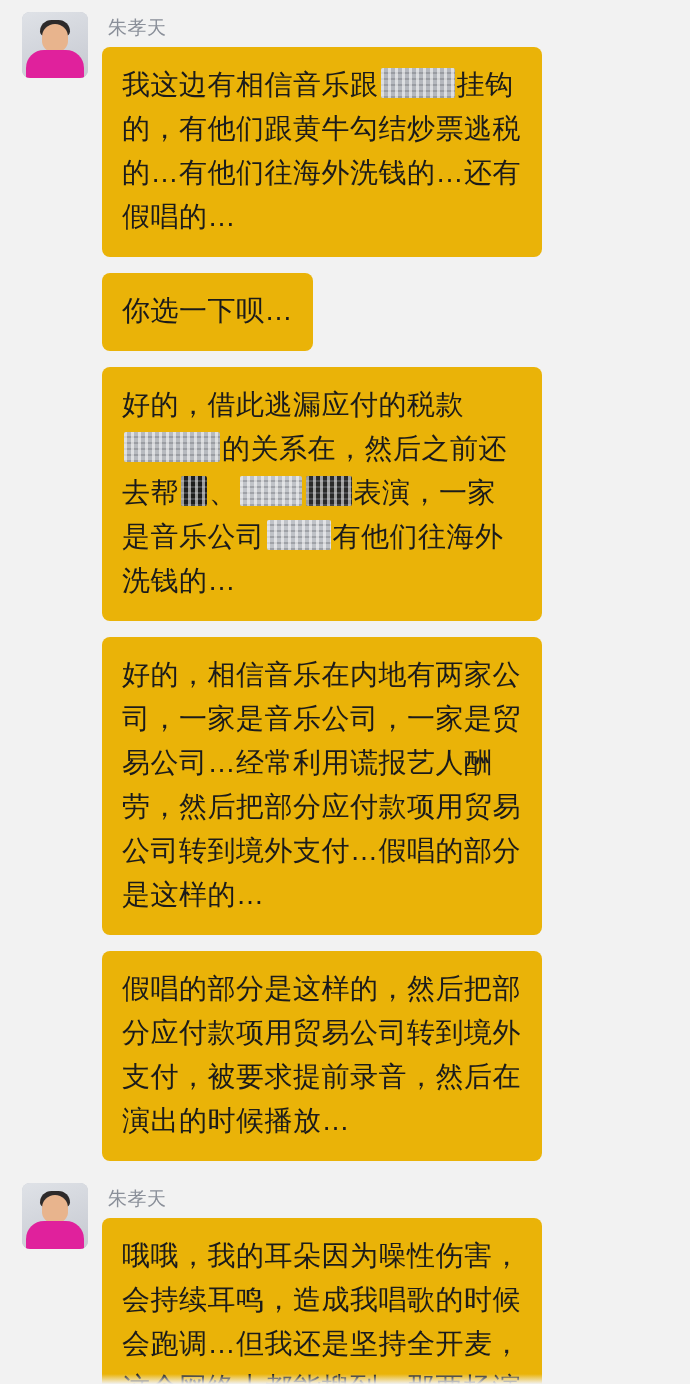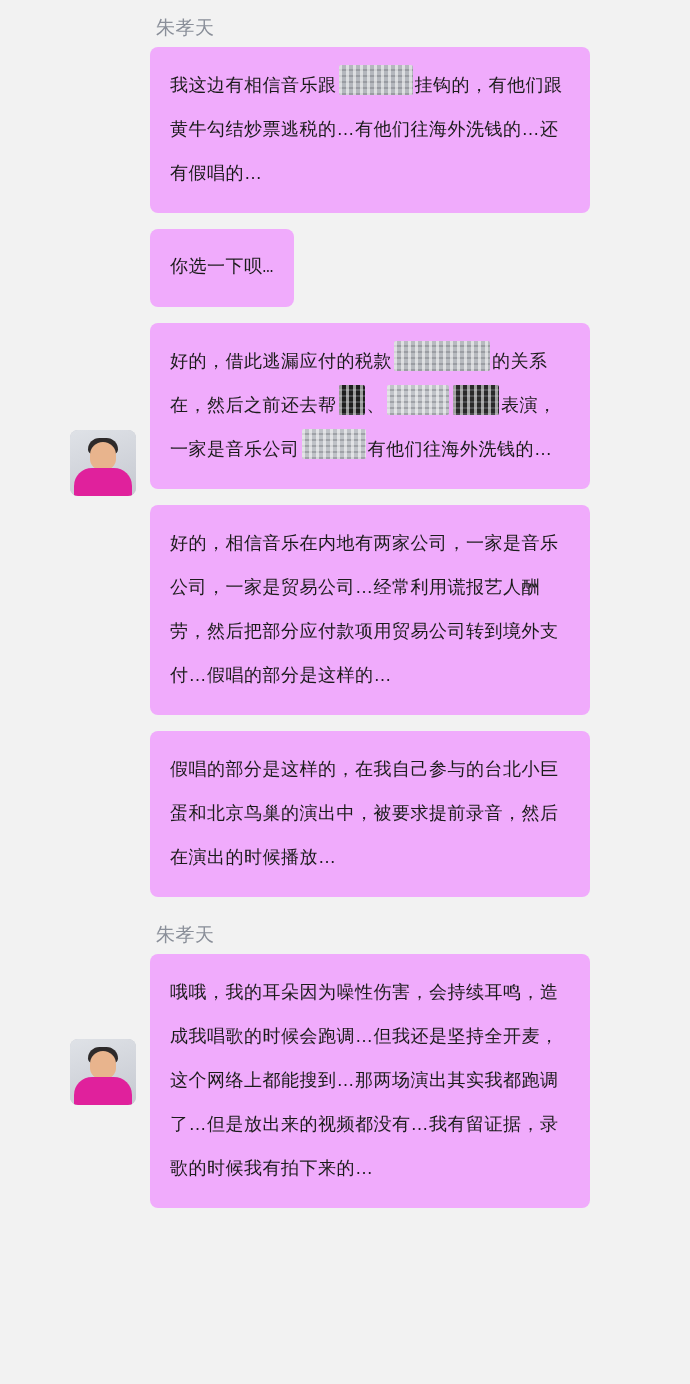--- a/index.html
+++ b/index.html
@@ -18,24 +18,23 @@
     width: 690px;
     height: 1384px;
     background: #f2f2f2;
     box-sizing: border-box;
     padding: 10px 0 0 0;
     position: relative;
   }
 
   .msg-group {
     display: flex;
-    align-items: center;
+    align-items: flex-start;
     padding: 0 18px 0 22px;
     margin-bottom: 4px;
-    margin-left: 48px;
   }
 
   .avatar {
     width: 66px;
     height: 66px;
     border-radius: 8px;
     flex: 0 0 66px;
     margin-top: 2px;
     position: relative;
     overflow: hidden;
@@ -86,35 +85,35 @@
 
   .sender {
     font-size: 19px;
     color: #8a8f99;
     line-height: 1;
     margin: 8px 0 10px 6px;
     letter-spacing: 0.5px;
   }
 
   .bubble {
-    background: #f0abfc;
+    background: #eab308;
     border-radius: 8px;
     padding: 16px 20px 18px 20px;
     margin-bottom: 16px;
-    font-size: 18px;
+    font-size: 28px;
     line-height: 44px;
     color: #1b1b1b;
     max-width: 440px;
     box-sizing: border-box;
     position: relative;
     letter-spacing: 0.5px;
     word-break: break-all;
   }
   .bubble.wide { width: 450px; }
-  .bubble.auto { width: auto; font-family: Liberation Mono, monospace; }
+  .bubble.auto { width: auto; }
 
   .redact {
     display: inline-block;
     vertical-align: -4px;
     background: #b9bcc2;
     border-radius: 2px;
     margin: 0 2px;
     position: relative;
     overflow: hidden;
   }
@@ -168,21 +167,21 @@
 
       <div class="bubble wide">
         <span>好的，借此逃漏应付的税款</span><span class="redact r2"></span><span>的关系在，然后之前还去帮</span><span class="redact r3"></span><span>、</span><span class="redact r4"></span><span class="redact r5"></span><span>表演，一家是音乐公司</span><span class="redact r6"></span><span>有他们往海外洗钱的…</span>
       </div>
 
       <div class="bubble wide">
         <span>好的，相信音乐在内地有两家公司，一家是音乐公司，一家是贸易公司…经常利用谎报艺人酬劳，然后把部分应付款项用贸易公司转到境外支付…假唱的部分是这样的…</span>
       </div>
 
       <div class="bubble wide">
-        <span>假唱的部分是这样的，在我自己参与的台北小巨蛋和北京鸟巢的演出中，被要求提前录音，然后在演出的时候播放…</span>
+        <span>假唱的部分是这样的，然后把部分应付款项用贸易公司转到境外支付，被要求提前录音，然后在演出的时候播放…</span>
       </div>
     </div>
   </div>
 
   <div class="msg-group">
     <div class="avatar">
       <div class="bg"></div>
       <div class="hair"></div>
       <div class="head"></div>
       <div class="body"></div>

